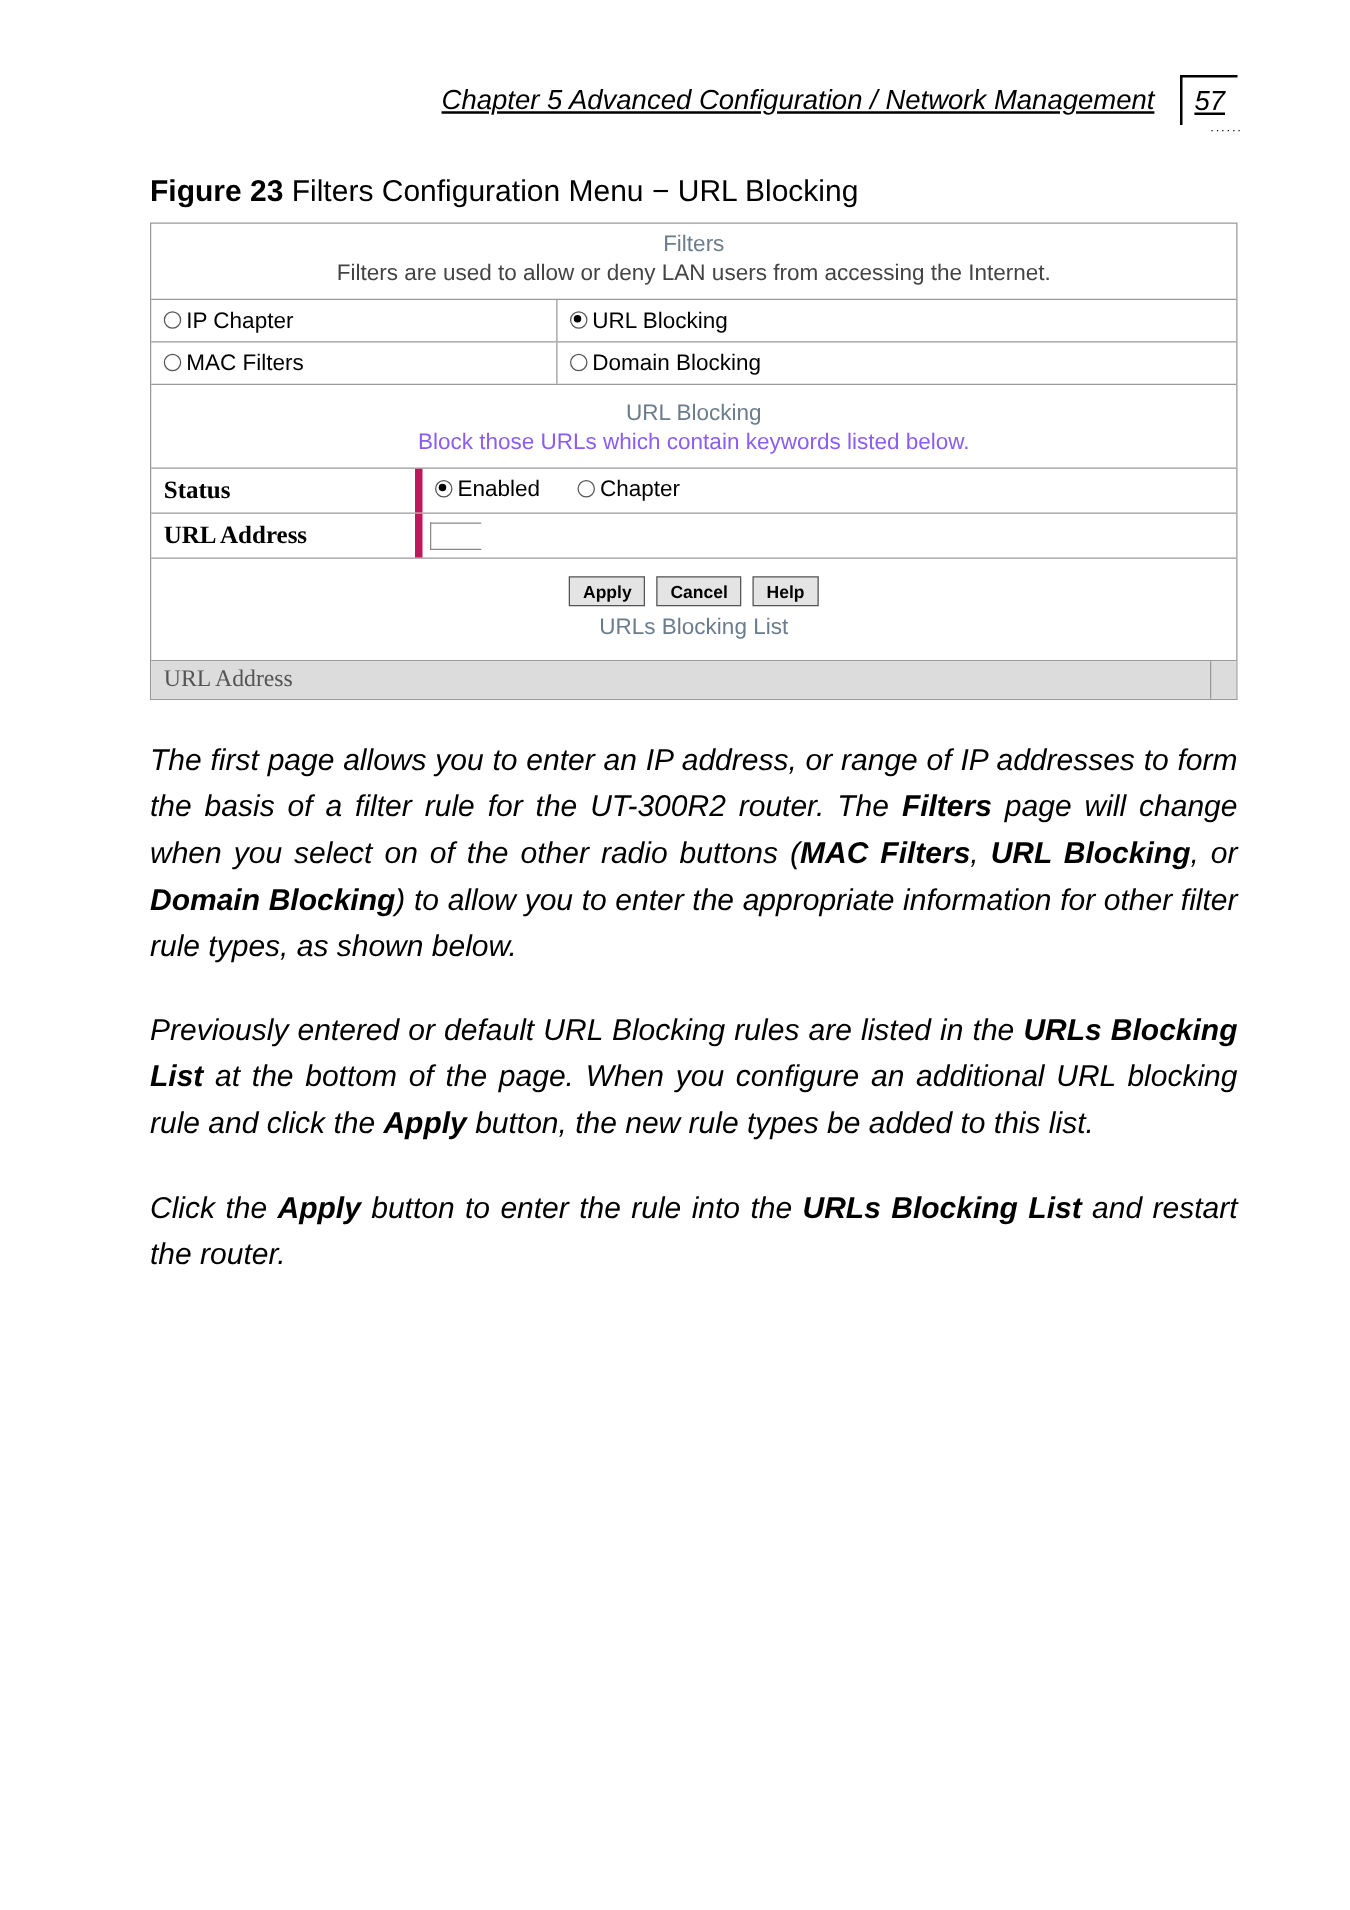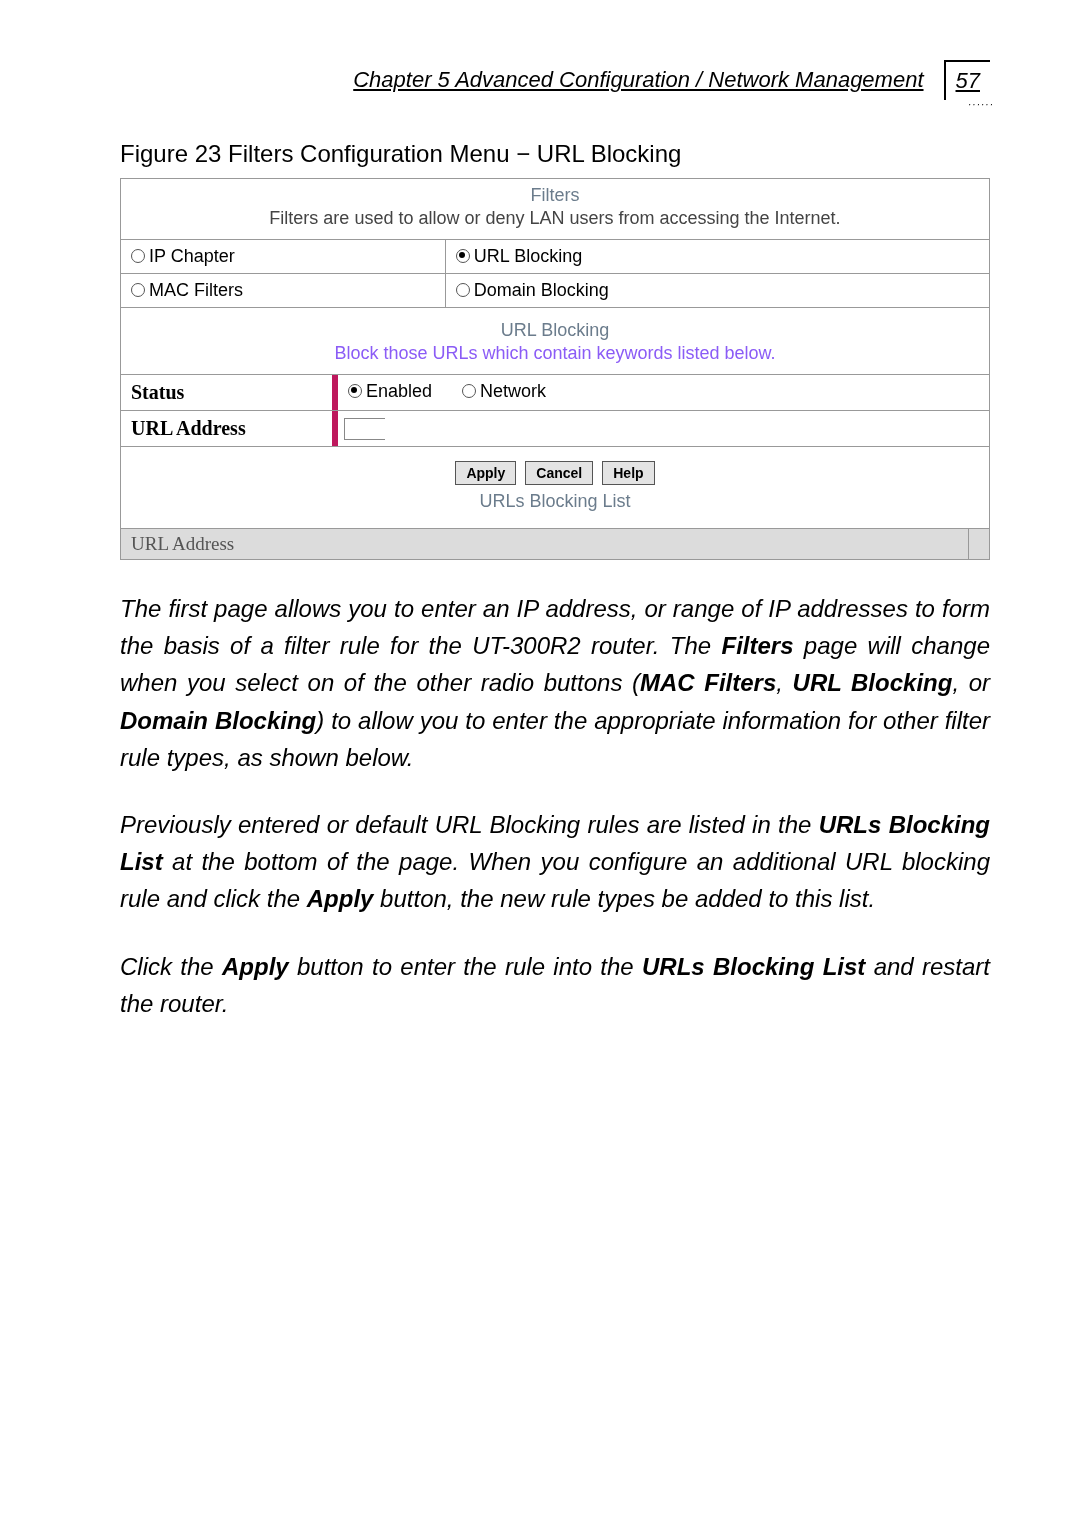--- a/index.html
+++ b/index.html
@@ -42,21 +42,21 @@
     color: #000;
     position: absolute;
     right: -4px;
     bottom: -10px;
   }
   .figure-caption {
     font-size: 24px;
     margin: 40px 0 10px 0;
   }
   .figure-caption .bold {
-    font-weight: normal;
+    font-weight: bold;
     margin-top: 48px;
   }
   .figure-box {
     border: 1px solid #999;
     width: 100%;
     box-sizing: border-box;
     padding: 0;
     font-size: 18px;
     color: #000;
   }
@@ -240,21 +240,21 @@
     <div class="url-blocking-sub">Block those URLs which contain keywords listed below.</div>
 
     <div class="status-row">
       <div class="label">Status</div>
       <div class="value">
         <span>
           <span class="radio selected"></span><span>Enabled</span>
         </span>
         &nbsp;&nbsp;&nbsp;&nbsp;
         <span>
-          <span class="radio"></span><span>Network</span>
+          <span class="radio"></span><span>Chapter</span>
         </span>
       </div>
     </div>
 
     <div class="urladdr-row">
       <div class="label">URL Address</div>
       <div class="value">
         <div class="textbox"></div>
       </div>
     </div>

